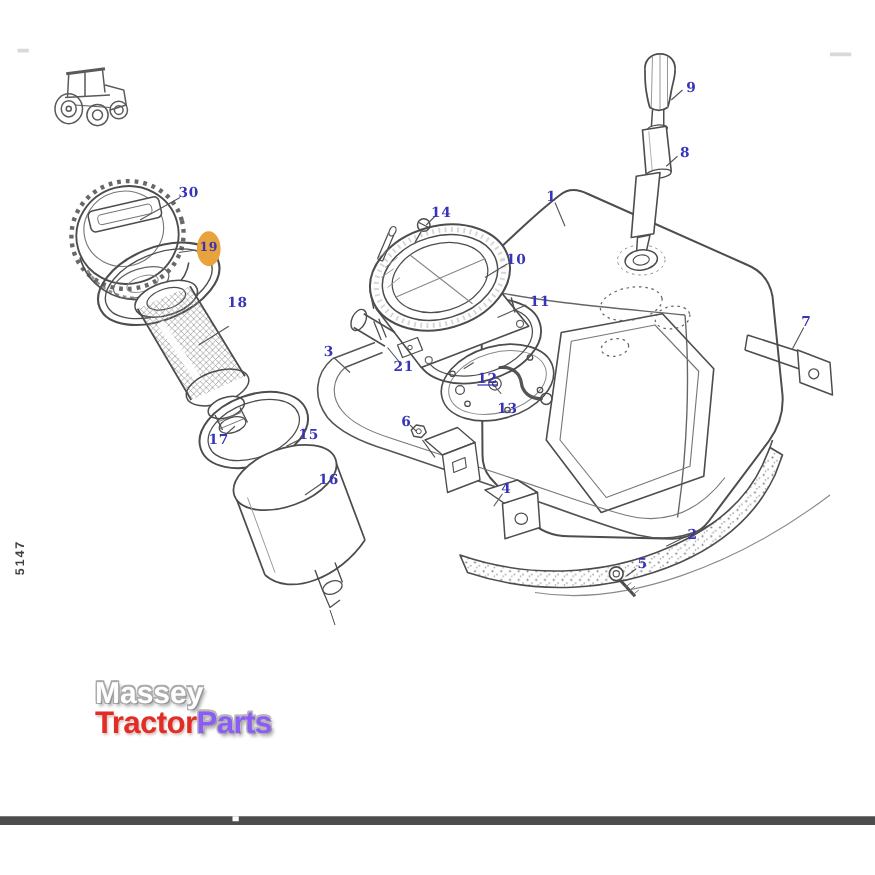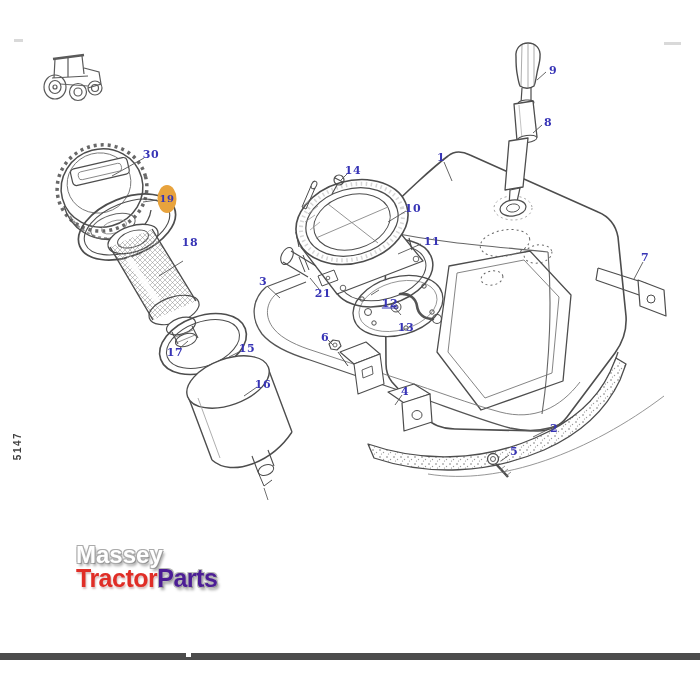--- a/index.html
+++ b/index.html
@@ -12,21 +12,21 @@
            line-height:1;letter-spacing:.5px;cursor:pointer;white-space:nowrap;}
   .callout.highlighted{width:19px;height:28px;border-radius:50%;
            background:var(--highlight-color,#e8a33d);
            display:flex;align-items:center;justify-content:center;font-size:10px;}
   .logo{position:absolute;left:76px;top:545px;z-index:6;font-weight:bold;line-height:.82;}
   .logo-line1{font-size:24px;color:#ffffff;letter-spacing:0;
       text-shadow:-1px -1px 0 #ababab,1px -1px 0 #ababab,-1px 1px 0 #ababab,
                   1px 1px 0 #8f8f8f,2px 3px 3px #9c9c9c;}
   .logo-line2{font-size:25px;margin-top:3px;letter-spacing:-.5px;}
   .logo-red{color:var(--logo-red,#e02d26);text-shadow:1px 2px 2px rgba(120,30,25,.30);margin-top:32px;}
-  .logo-gray{color:#4c1d95;
+  .logo-gray{color:#8b5cf6;
       text-shadow:-1px -1px 0 #b8b8b8,1px -1px 0 #b8b8b8,-1px 1px 0 #b8b8b8,
                   1px 1px 0 #9a9a9a,2px 3px 3px #a3a3a3;}
   .code{position:absolute;left:17px;top:446px;transform:translate(-50%,-50%) rotate(-90deg);
         font:bold 10px "Liberation Sans",sans-serif;color:#3f3f3f;letter-spacing:1.5px;z-index:4;}
   .bottom-bar{position:absolute;left:0;top:653px;width:700px;height:7px;
         background:var(--footer-color,#4c4c4c);z-index:3;}
   .bar-notch{position:absolute;left:186px;top:653px;width:5px;height:4px;background:#fff;z-index:4;}
   .tick{position:absolute;background:#d9d9d9;z-index:2;}
   .tick-left{left:14px;top:39px;width:9px;height:3px;}
   .tick-right{left:664px;top:42px;width:17px;height:3px;}

